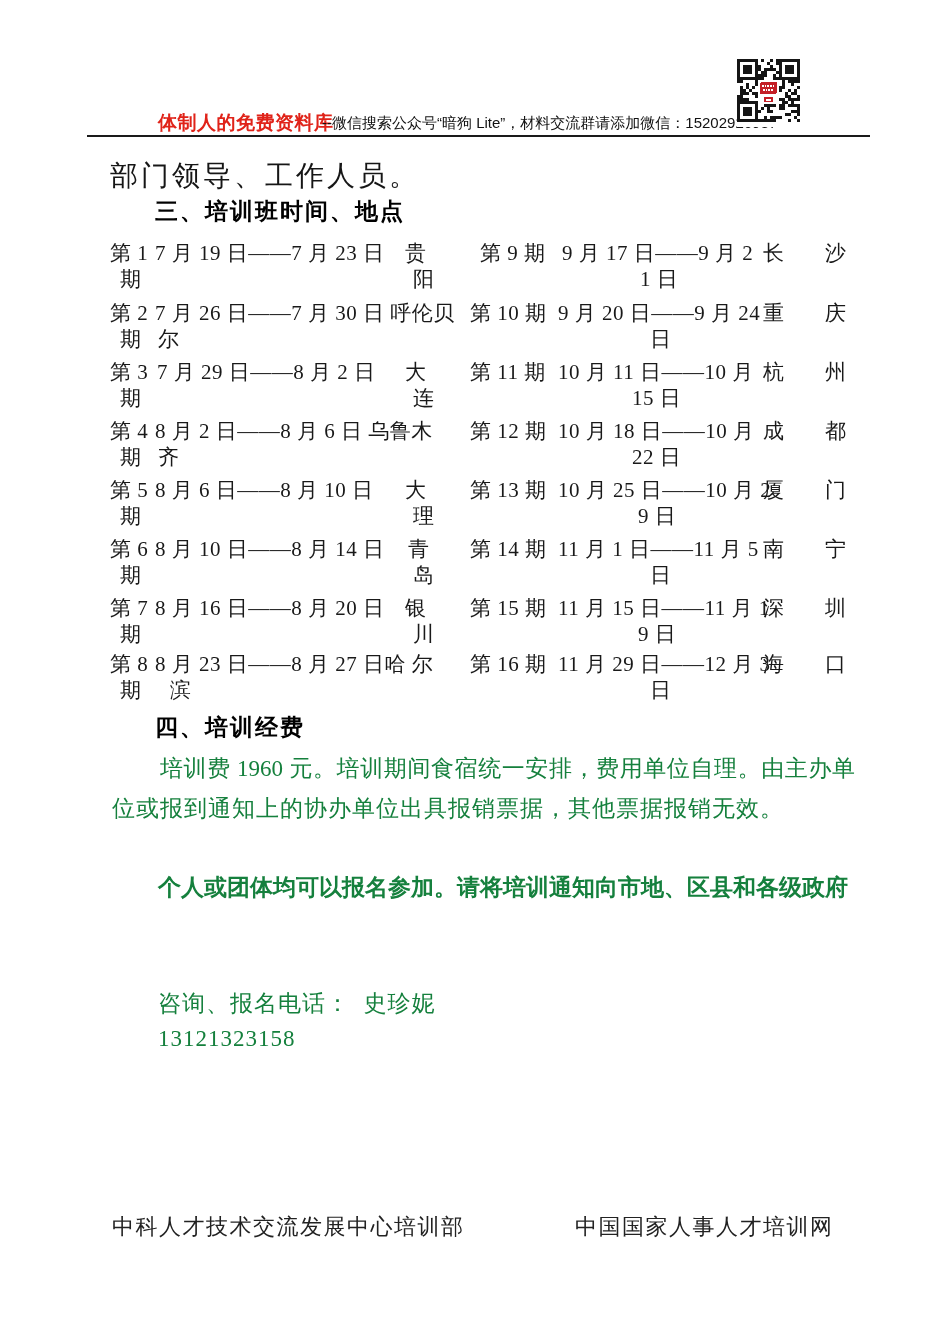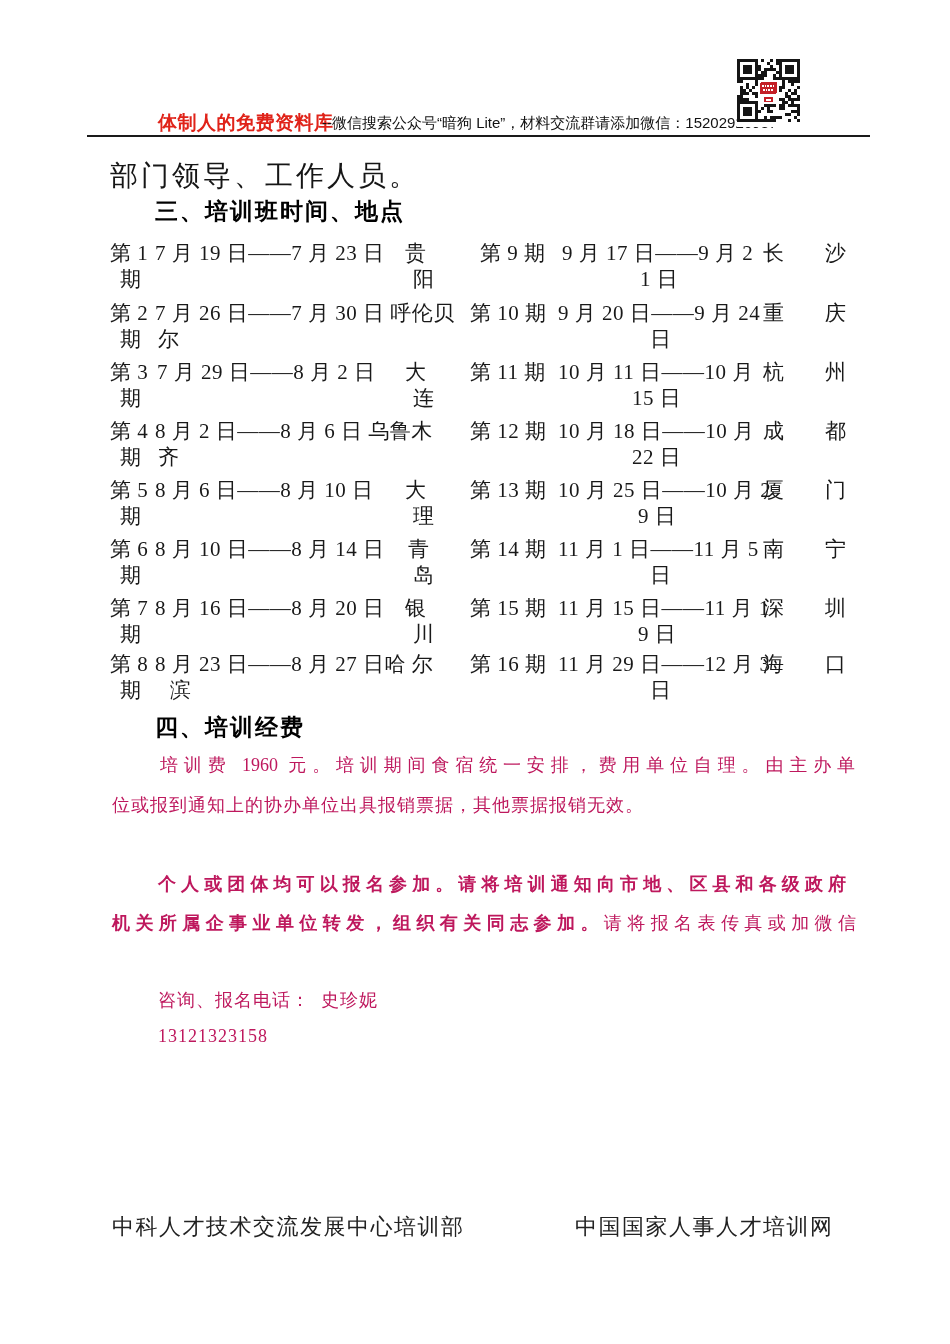--- a/index.html
+++ b/index.html
@@ -21,21 +21,21 @@
     font-family:"Liberation Sans", sans-serif;
     font-size:15px;color:#111;
   }
   .hrule{position:absolute;background:#1a1a1a;height:2px;}
   
   .body-line{font-size:28px;letter-spacing:3px;color:#161616;}
   .heading{
     font-family:"Liberation Sans", sans-serif;
     font-weight:bold;font-size:23px;letter-spacing:2px;color:#000;
   }
-  .para{font-size:18px;letter-spacing:1px;color:#be185d;}
+  .para{font-size:23px;letter-spacing:1px;color:#15803d;}
   .just{text-align:justify;text-align-last:justify;letter-spacing:0;}
   .boldp{font-weight:bold;}
   
   #schedule .frag{
     position:absolute;white-space:pre;
     font-size:21px;color:#191919;letter-spacing:0.5px;
     line-height:26px;
   }
   .footer-line{font-size:22px;letter-spacing:1.5px;color:#222;}
   .qr-box{position:absolute;}
@@ -267,20 +267,19 @@
       <span class="frag" style="left: 120px; top: 677px;">期</span>
       <span class="frag" style="left: 170px; top: 677px;">滨</span>
       <span class="frag" style="left: 650px; top: 677px;">日</span>
     </div>
 
   <div class="abs heading" style="left:155px;top:712px;">四、培训经费</div>
   <div class="abs para just" style="left:160px;top:753px;width:695px;">培训费 1960 元。培训期间食宿统一安排，费用单位自理。由主办单</div>
   <div class="abs para" style="left:112px;top:793px;">位或报到通知上的协办单位出具报销票据，其他票据报销无效。</div>
 
   <div class="abs para boldp just" style="left:158px;top:872px;width:688px;">个人或团体均可以报名参加。请将培训通知向市地、区县和各级政府</div>
-  <div class="abs para just" style="left:112px;top:911px;width:744px;"><span class="boldp">机关所属企事业单位转发，组织有关同志参加。</span><span>请将报名表传真或加微信</span></div>
   <div class="abs para" style="left:158px;top:988px;">咨询、报名电话：  史珍妮</div>
   <div class="abs para" style="left:158px;top:1026px;">13121323158</div>
 
   <div class="abs footer-line" style="left:112px;top:1212px;">中科人才技术交流发展中心培训部</div>
   <div class="abs footer-line" style="left:575px;top:1212px;">中国国家人事人才培训网</div>
 
 </div>
 
 </body></html>

